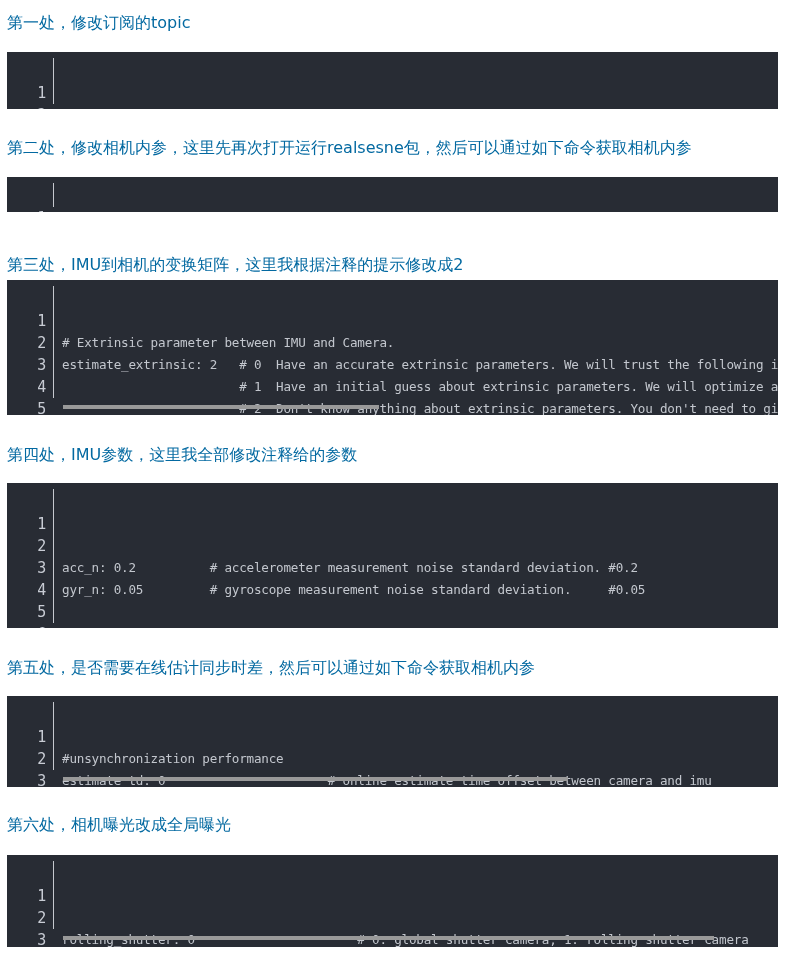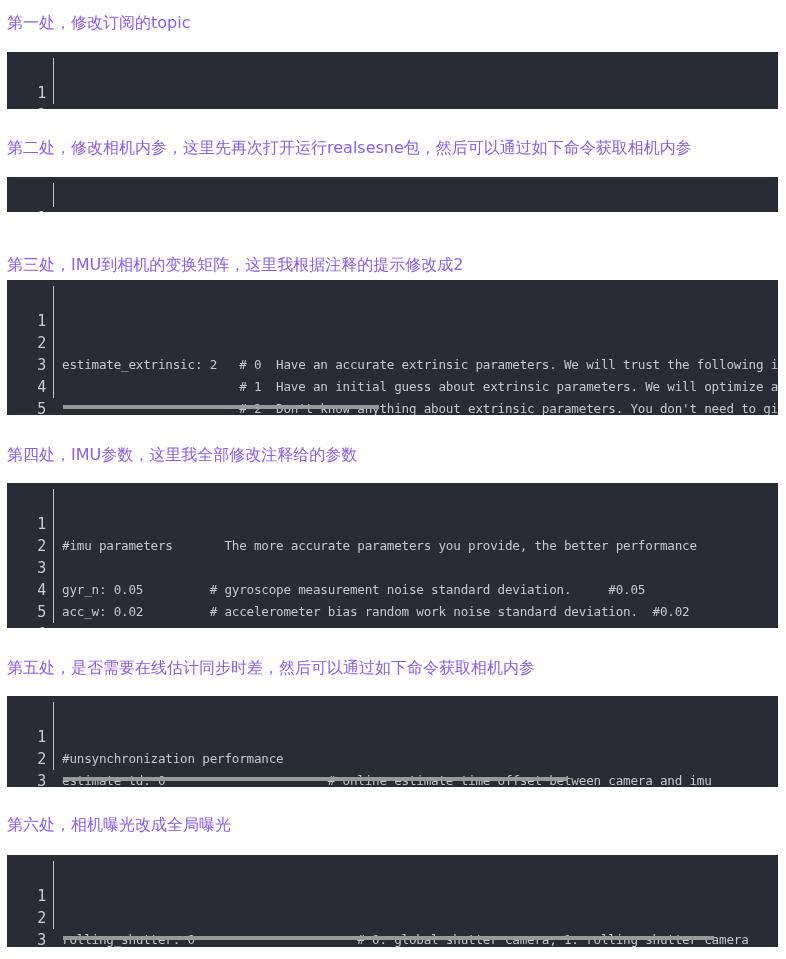--- a/index.html
+++ b/index.html
@@ -13,21 +13,21 @@
       position: relative;
       overflow: hidden;
       font-family: "DejaVu Sans", "Liberation Sans", sans-serif;
       color: #4d4d4d;
     }
     .heading {
       position: absolute;
       left: 7px;
       font-size: 16px;
       line-height: 24px;
-      color: #8b5cf6;
+      color: #0369a1;
       white-space: nowrap;
     }
     .code-block {
       position: absolute;
       left: 7px;
       width: 771px;
       background: #282c34;
       overflow: hidden;
     }
     .code-lines {
@@ -101,20 +101,21 @@
     </div>
   </div>
 </div>
 
 <div class="heading" style="top:253px">第三处，IMU到相机的变换矩阵，这里我根据注释的提示修改成2</div>
 <div class="code-block" style="top:280px;height:135px">
   <div class="gutter" style="height:112px"></div>
   <div class="code-lines">
     <div class="code-line">
       <span class="line-no">1</span>
+      <span class="line-text"># Extrinsic parameter between IMU and Camera.</span>
     </div>
     <div class="code-line">
       <span class="line-no">2</span>
       <span class="line-text">estimate_extrinsic: 2   # 0  Have an accurate extrinsic parameters. We will trust the following imu^</span>
     </div>
     <div class="code-line">
       <span class="line-no">3</span>
       <span class="line-text">                        # 1  Have an initial guess about extrinsic parameters. We will optimize arou</span>
     </div>
     <div class="code-line">
@@ -128,32 +129,31 @@
   </div>
   <div class="hscroll" style="top:125px;width:316px"></div>
 </div>
 
 <div class="heading" style="top:443px">第四处，IMU参数，这里我全部修改注释给的参数</div>
 <div class="code-block" style="top:483px;height:145px">
   <div class="gutter" style="height:134px"></div>
   <div class="code-lines">
     <div class="code-line">
       <span class="line-no">1</span>
-      <span class="line-text">#imu parameters       The more accurate parameters you provide, the better performance</span>
-    </div>
-    <div class="code-line">
-      <span class="line-no">2</span>
+    </div>
+    <div class="code-line">
+      <span class="line-no">2</span>
+      <span class="line-text">acc_n: 0.2          # accelerometer measurement noise standard deviation. #0.2</span>
     </div>
     <div class="code-line">
       <span class="line-no">3</span>
       <span class="line-text">gyr_n: 0.05         # gyroscope measurement noise standard deviation.     #0.05</span>
     </div>
     <div class="code-line">
       <span class="line-no">4</span>
-      <span class="line-text">acc_w: 0.02         # accelerometer bias random work noise standard deviation.  #0.02</span>
     </div>
     <div class="code-line">
       <span class="line-no">5</span>
       <span class="line-text">gyr_w: 4.0e-5       # gyroscope bias random work noise standard deviation.     #4.0e-5</span>
     </div>
     <div class="code-line">
       <span class="line-no">6</span>
       
     </div>
   </div>

